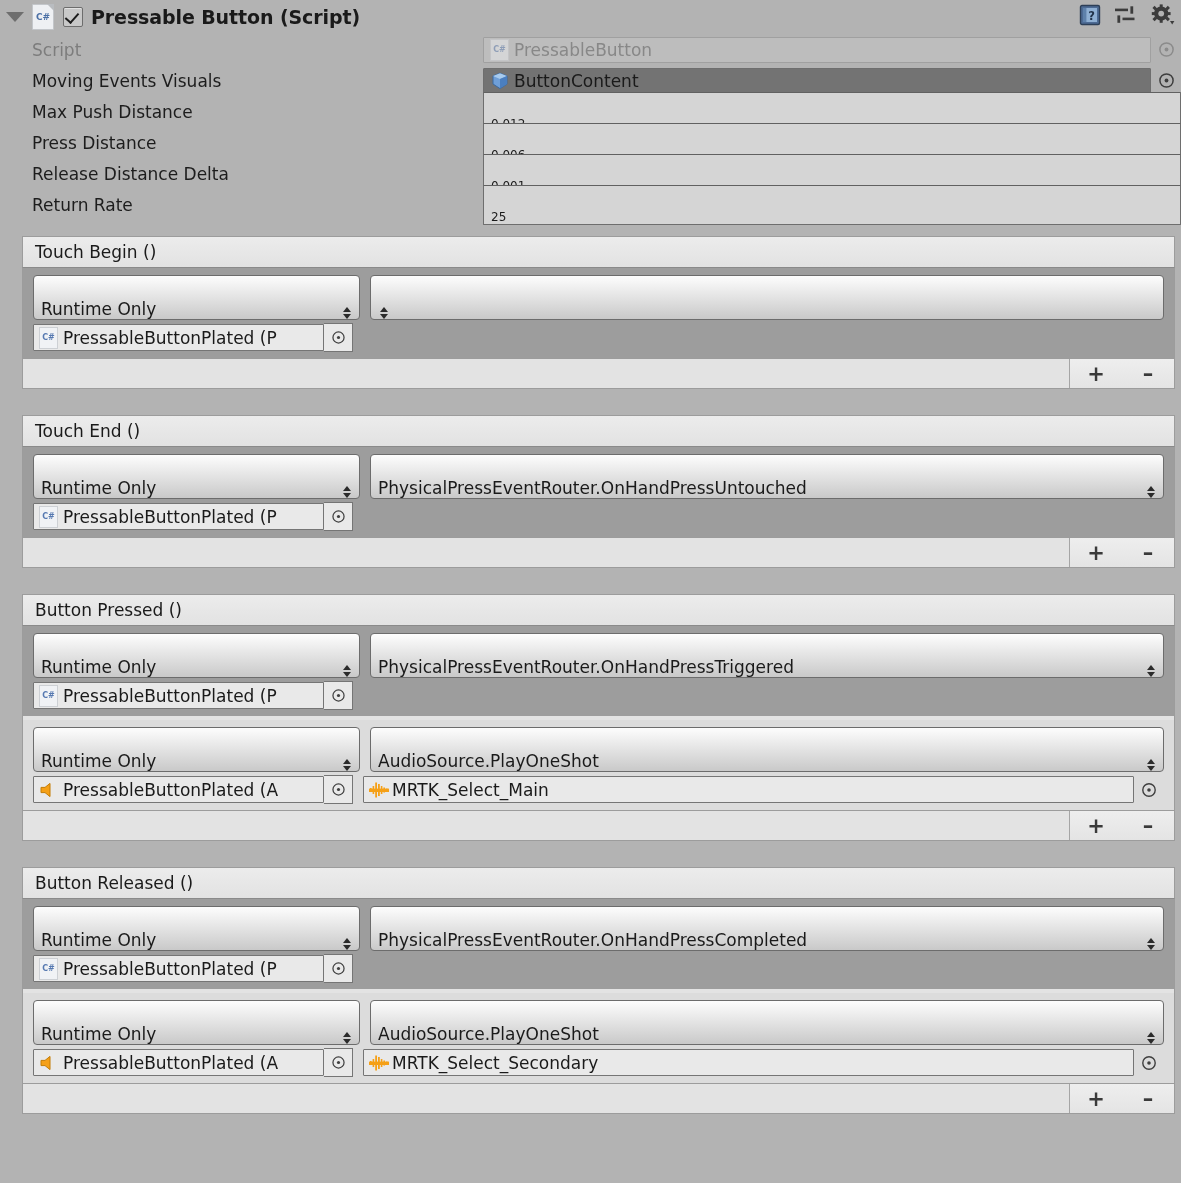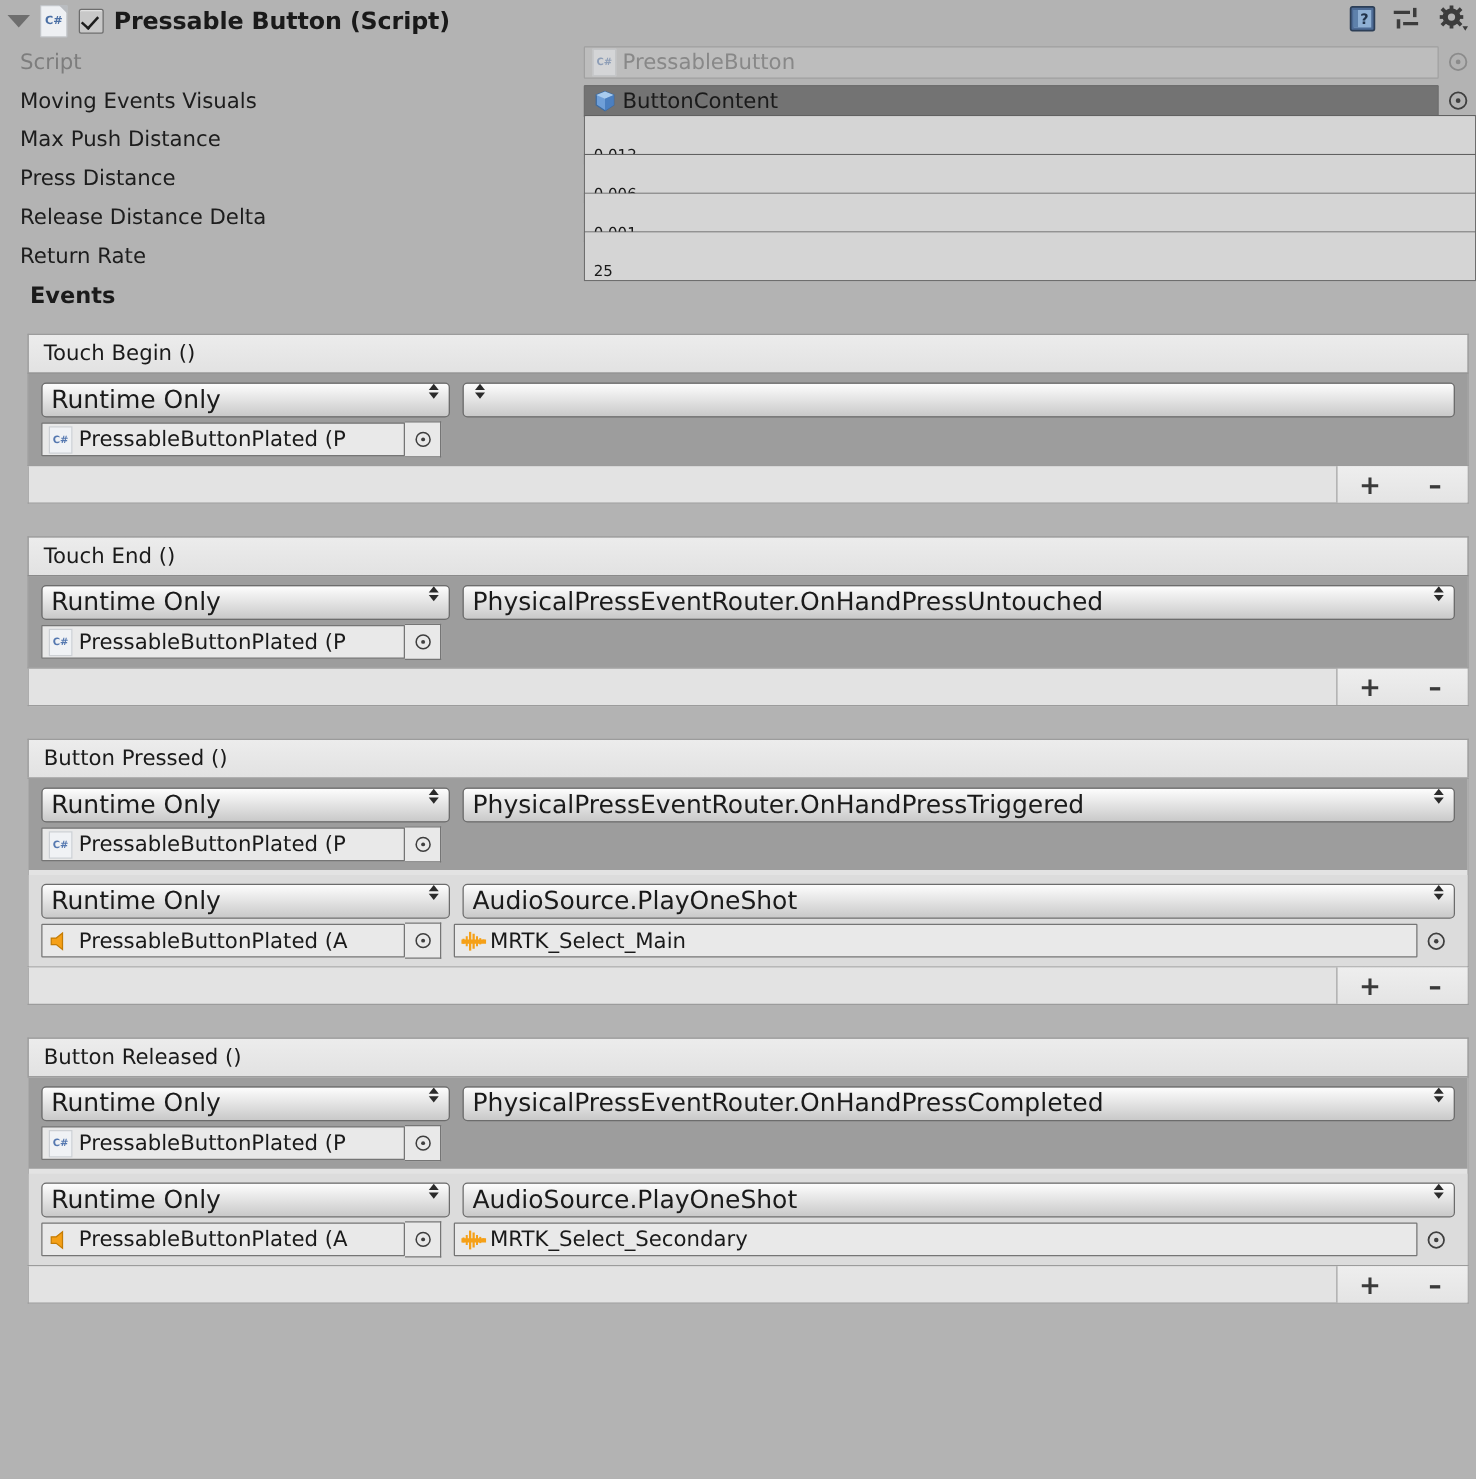--- a/index.html
+++ b/index.html
@@ -39,21 +39,21 @@
   }
   .chk:after{
     content:"";position:absolute;left:4px;top:2px;width:6px;height:11px;
     border:solid #1c1c1c;border-width:0 2.6px 2.6px 0;transform:rotate(42deg);
   }
   .comp-title{font-weight:bold;font-size:19px;letter-spacing:-0.1px;}
   .hdr-icons{position:absolute;right:6px;top:4px;display:flex;align-items:center;gap:13px;}
   .ico{cursor:pointer;display:block;}
 
   
-  .prow{display:flex;align-items:center;height:31px;padding-left:16px;}
+  .prow{display:flex;align-items:center;height:31px;padding-left:32px;}
   .plabel{width:451px;font-size:17px;color:#1d1d1d;}
   .plabel.dim{color:#7d7d7d;}
 
   .objfield{
     height:26px;flex:1;background:#737373;border:1px solid #6e6e6e;
     display:flex;align-items:center;padding-left:6px;font-size:17px;
     box-sizing:border-box;cursor:pointer;overflow:hidden;white-space:nowrap;
     border-radius:1px;
   }
   .objfield.disabled{background:#bdbdbd;border-color:#a0a0a0;color:#888;}
@@ -89,23 +89,23 @@
     border:1px solid #9c9c9c;border-top:1px solid #8a8a8a;
     background:#e3e3e3;padding:0;
   }
   .ue-row{padding:7px 10px 6px 10px;display:block;}
   .ue-row.dark{background:#9d9d9d;}
   .ue-row.light{background:#dcdcdc;}
   .ue-line{display:flex;align-items:center;gap:10px;}
   .ue-line + .ue-line{margin-top:3px;}
 
   .popup{
-    height:28px;background:linear-gradient(#fdfdfd,#c9c9c9);
+    height:45px;background:linear-gradient(#fdfdfd,#c9c9c9);
     border:1px solid #6c6c6c;border-radius:4px;
-    display:flex;align-items:flex-start;padding:0 7px;font-size:20px;
+    display:flex;align-items:flex-end;padding:0 7px;font-size:17px;
     box-sizing:border-box;cursor:pointer;position:relative;white-space:nowrap;overflow:hidden;
   }
   .popup .ptxt{flex:1;overflow:hidden;text-overflow:clip;}
   .updown{width:11px;flex:none;display:flex;flex-direction:column;align-items:center;justify-content:center;gap:2px;}
   .updown i{display:block;width:0;height:0;border-left:4px solid transparent;border-right:4px solid transparent;}
   .updown i.u{border-bottom:5px solid #2b2b2b;}
   .updown i.d{border-top:5px solid #2b2b2b;}
 
   .sel-target{width:327px;flex:none;}
   .sel-method{flex:1;}
@@ -241,21 +241,20 @@
       <span>0.001</span>
     </div>
   </div>
   <div class="prow">
     <div class="plabel">Return Rate</div>
     <div class="numfield">
       <span>25</span>
     </div>
   </div>
 
-  <div class="section-title">Events</div>
 
   <div id="events-host">
       <div class="uevent">
         <div class="ue-head">
           <span>Touch Begin ()</span>
         </div>
         <div class="ue-body">
           <div class="ue-row dark">
             <div class="ue-line">
               <div class="popup sel-target">

